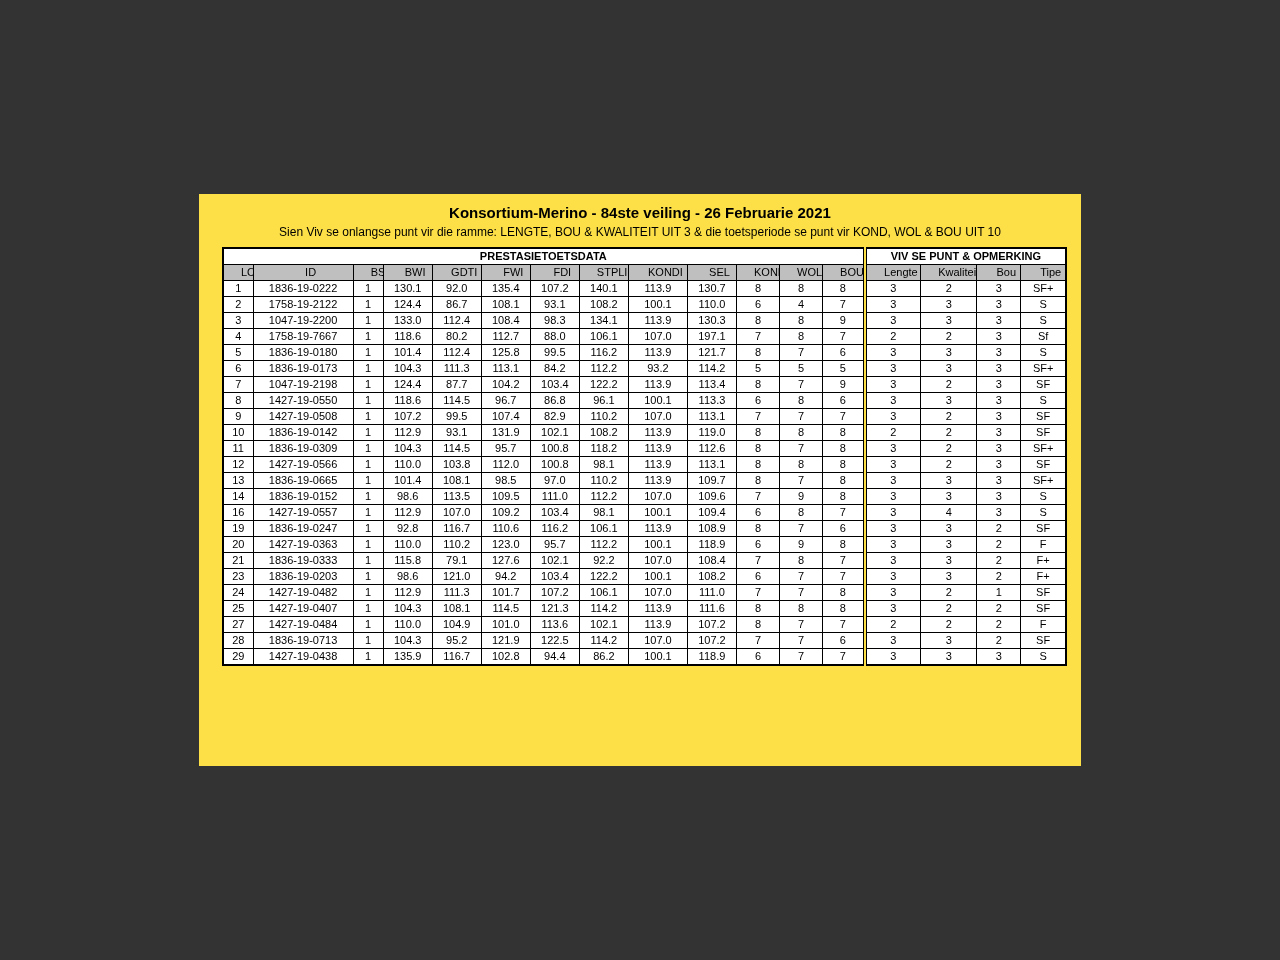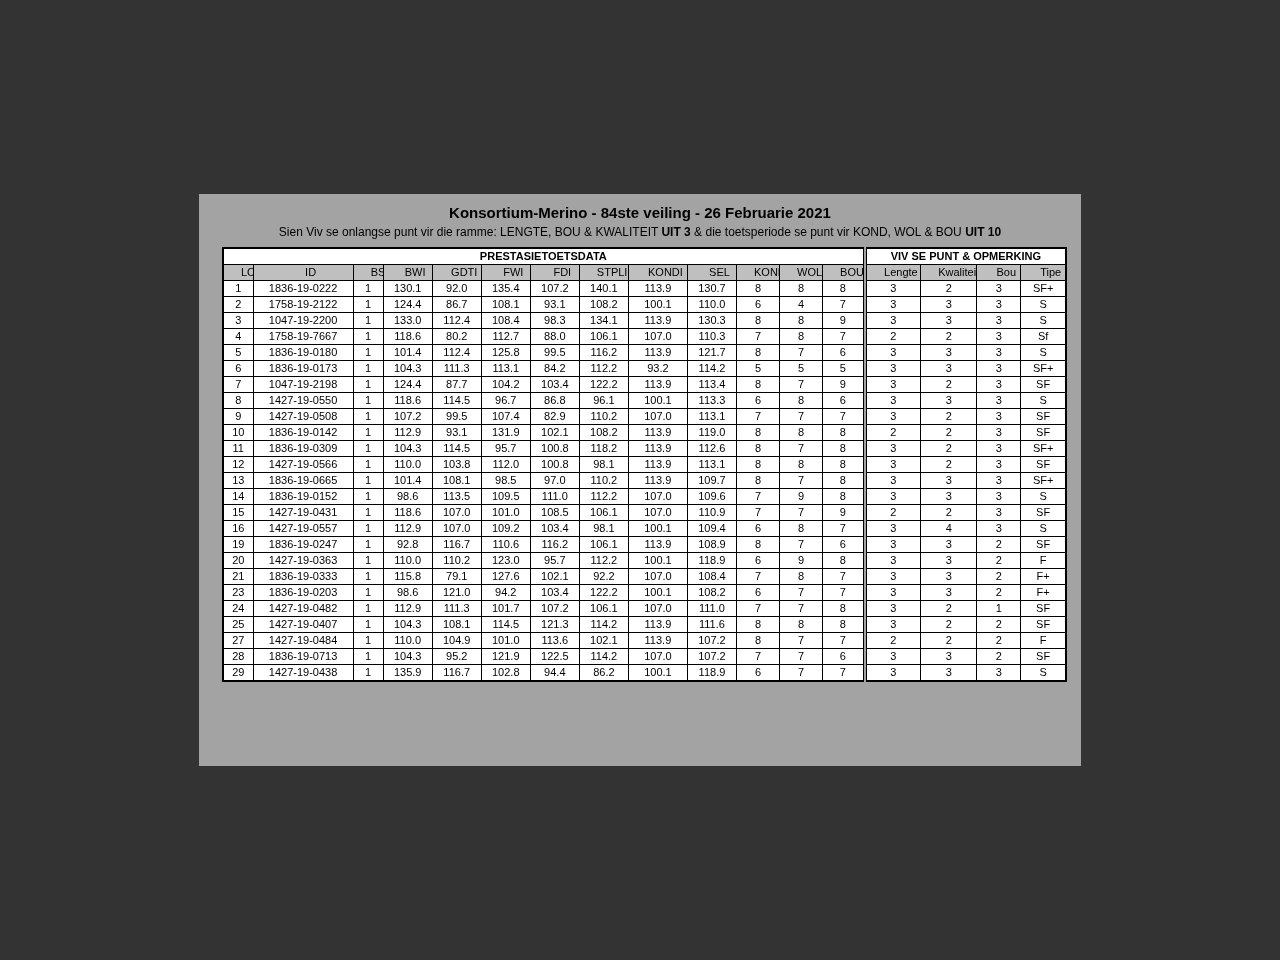--- a/index.html
+++ b/index.html
@@ -9,37 +9,37 @@
     font-family: "Liberation Sans", sans-serif;
     overflow: hidden;
     position: relative;
   }
   .sheet {
     position: absolute;
     left: 199px;
     top: 194px;
     width: 882px;
     height: 572px;
-    background: #a3a3a3;
+    background: #fde047;
     padding-top: 10px;
   }
   .doc-title {
     text-align: center;
     font-size: 15px;
     font-weight: bold;
     color: #000;
     margin-bottom: 4px;
   }
   .doc-subtitle {
     text-align: center;
     font-size: 12px;
     color: #000;
     margin-bottom: 8px;
   }
-  .doc-subtitle b { font-weight: bold; }
+  .doc-subtitle b { font-weight: normal; }
   table.data {
     border-collapse: collapse;
     margin-left: 23px;
     table-layout: fixed;
     width: 845px;
     font-size: 11px;
     color: #000;
     border: 2px solid #000;
   }
   table.data th, table.data td {
@@ -181,21 +181,21 @@
         <tr>
           <td>4</td>
           <td>1758-19-7667</td>
           <td>1</td>
           <td>118.6</td>
           <td>80.2</td>
           <td>112.7</td>
           <td>88.0</td>
           <td>106.1</td>
           <td>107.0</td>
-          <td>110.3</td>
+          <td>197.1</td>
           <td>7</td>
           <td>8</td>
           <td>7</td>
           <td class="group-sep">2</td>
           <td>2</td>
           <td>3</td>
           <td>Sf</td>
         </tr>
         <tr>
           <td>5</td>
@@ -381,39 +381,20 @@
           <td>109.6</td>
           <td>7</td>
           <td>9</td>
           <td>8</td>
           <td class="group-sep">3</td>
           <td>3</td>
           <td>3</td>
           <td>S</td>
         </tr>
         <tr>
-          <td>15</td>
-          <td>1427-19-0431</td>
-          <td>1</td>
-          <td>118.6</td>
-          <td>107.0</td>
-          <td>101.0</td>
-          <td>108.5</td>
-          <td>106.1</td>
-          <td>107.0</td>
-          <td>110.9</td>
-          <td>7</td>
-          <td>7</td>
-          <td>9</td>
-          <td class="group-sep">2</td>
-          <td>2</td>
-          <td>3</td>
-          <td>SF</td>
-        </tr>
-        <tr>
           <td>16</td>
           <td>1427-19-0557</td>
           <td>1</td>
           <td>112.9</td>
           <td>107.0</td>
           <td>109.2</td>
           <td>103.4</td>
           <td>98.1</td>
           <td>100.1</td>
           <td>109.4</td>

